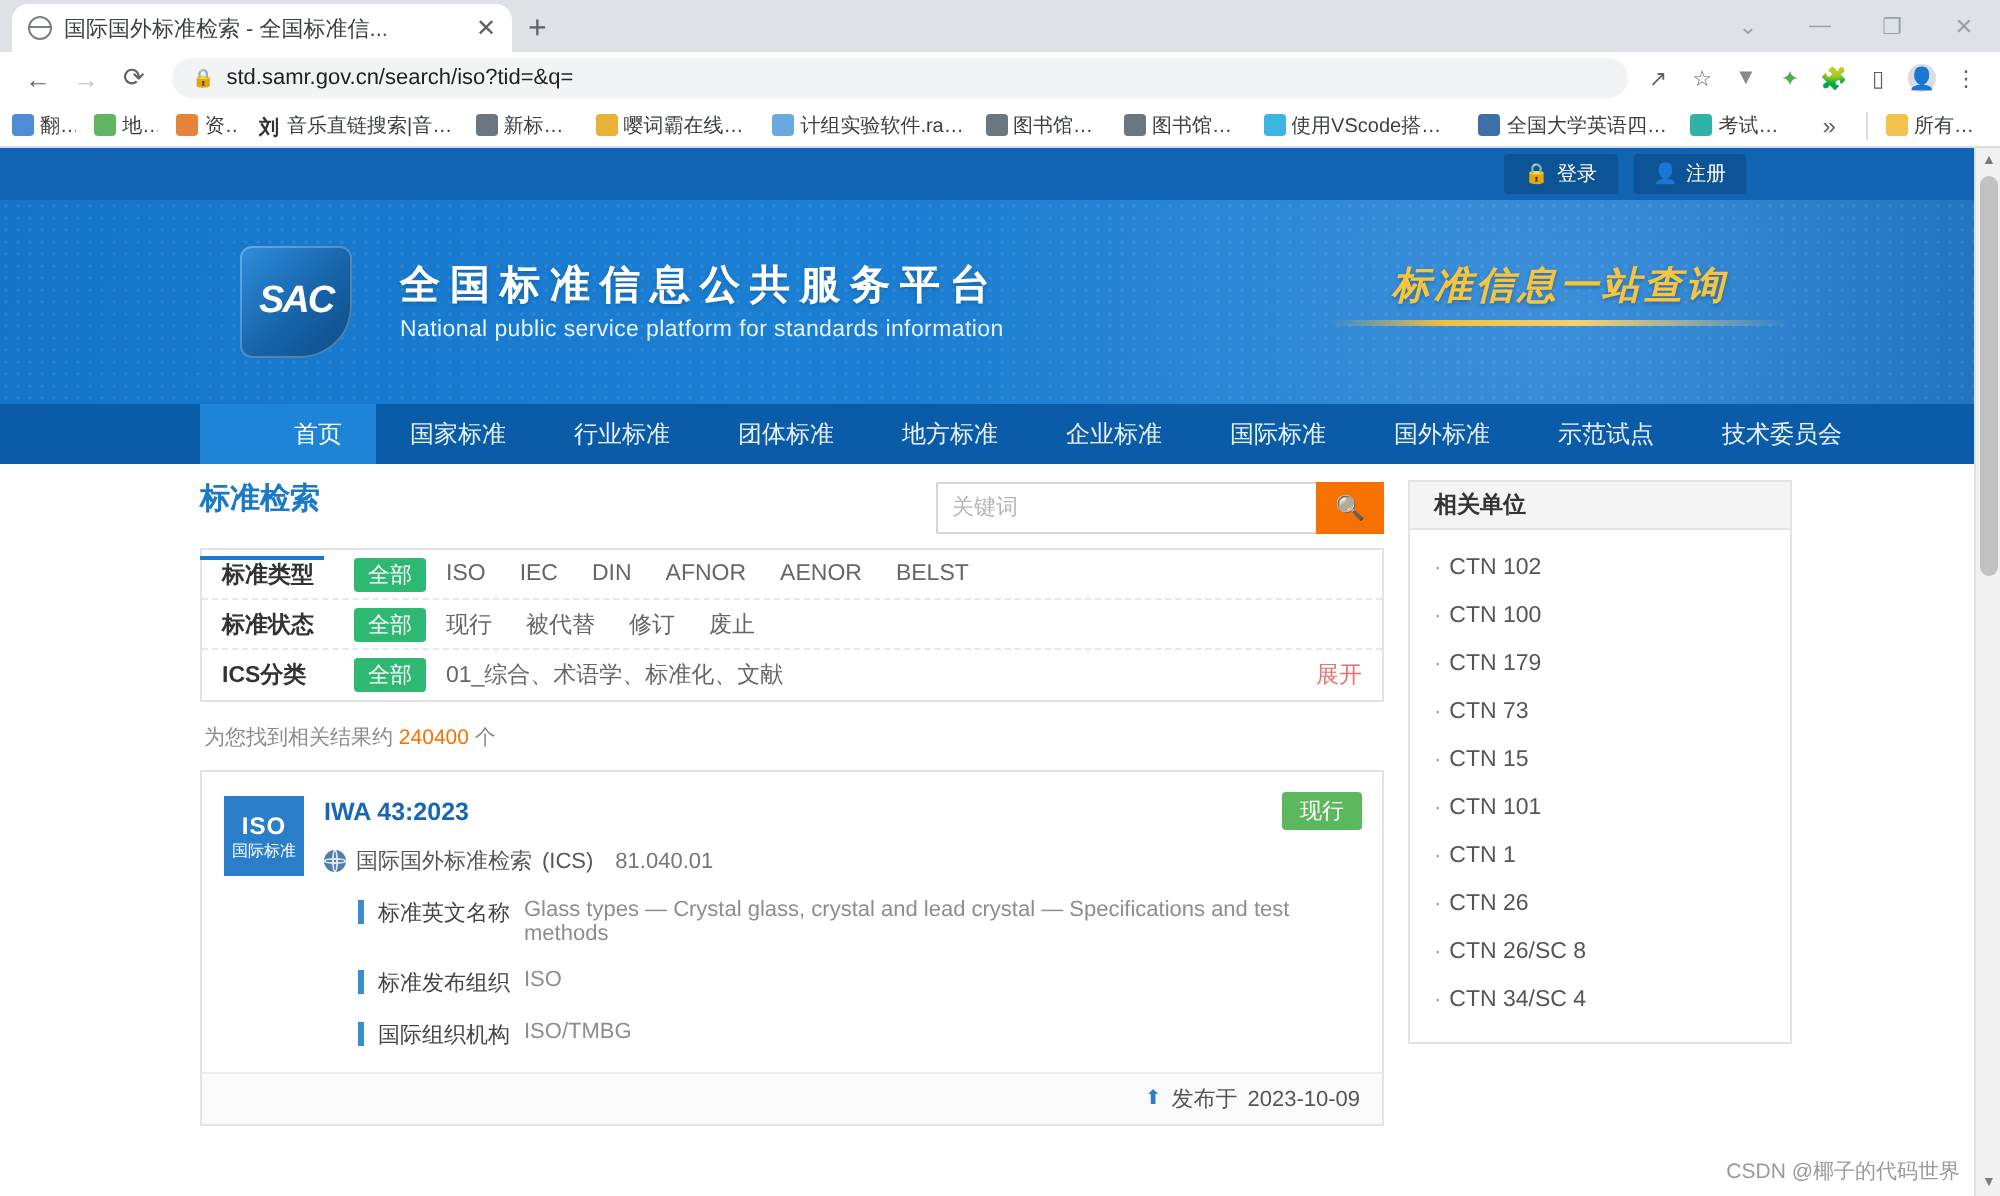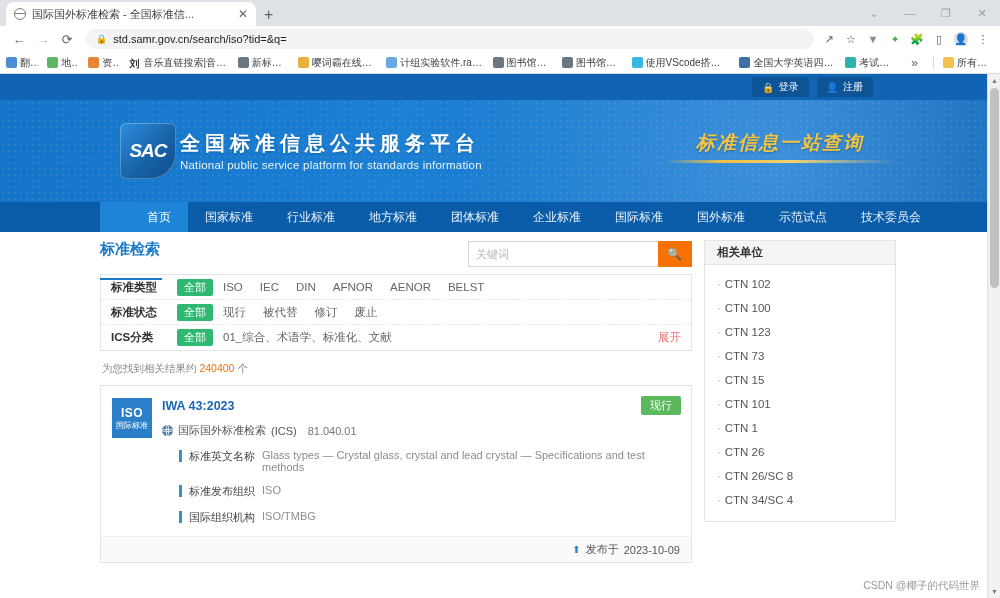--- a/index.html
+++ b/index.html
@@ -115,21 +115,21 @@
       linear-gradient(100deg, #1574c8 0%, #1b7fd4 40%, #1a77c8 70%, #1268b4 100%);
   }
   .banner::before {
     content:""; position:absolute; inset:0;
     background-image:
       radial-gradient(circle, rgba(255,255,255,0.13) 0.8px, transparent 0.9px);
     background-size: 6px 6px;
     opacity: .55;
   }
   .banner-inner { position: relative; width: 800px; margin: 0 auto; height: 100%; }
-  .logo-wrap { position: absolute; left: 20px; top: 23px; display: flex; align-items: center; gap: 4px; }
+  .logo-wrap { position: absolute; left: 20px; top: 23px; display: flex; align-items: center; gap: 24px; }
   .sac-logo {
     width: 56px; height: 56px; border-radius: 6px 6px 26px 6px;
     background: linear-gradient(135deg,#2f8ede 0%,#1763a8 55%,#0d4c88 100%);
     display: flex; align-items: center; justify-content: center;
     box-shadow: 0 0 0 1px rgba(255,255,255,.25) inset;
   }
   .sac-text {
     color: #fff; font-style: italic; font-weight: bold; font-size: 19px;
     letter-spacing: -1px; font-family: "Liberation Sans", sans-serif;
   }
@@ -407,24 +407,24 @@
           <div class="nav-item active">
             <span>首页</span>
           </div>
           <div class="nav-item">
             <span>国家标准</span>
           </div>
           <div class="nav-item">
             <span>行业标准</span>
           </div>
           <div class="nav-item">
+            <span>团体标准</span>
+          </div>
+          <div class="nav-item">
             <span>地方标准</span>
-          </div>
-          <div class="nav-item">
-            <span>团体标准</span>
           </div>
           <div class="nav-item">
             <span>企业标准</span>
           </div>
           <div class="nav-item">
             <span>国际标准</span>
           </div>
           <div class="nav-item">
             <span>国外标准</span>
           </div>
@@ -536,21 +536,21 @@
               <div class="side-item">
                 <span class="side-dot">·</span>
                 <span>CTN 102</span>
               </div>
               <div class="side-item">
                 <span class="side-dot">·</span>
                 <span>CTN 100</span>
               </div>
               <div class="side-item">
                 <span class="side-dot">·</span>
-                <span>CTN 123</span>
+                <span>CTN 179</span>
               </div>
               <div class="side-item">
                 <span class="side-dot">·</span>
                 <span>CTN 73</span>
               </div>
               <div class="side-item">
                 <span class="side-dot">·</span>
                 <span>CTN 15</span>
               </div>
               <div class="side-item">

